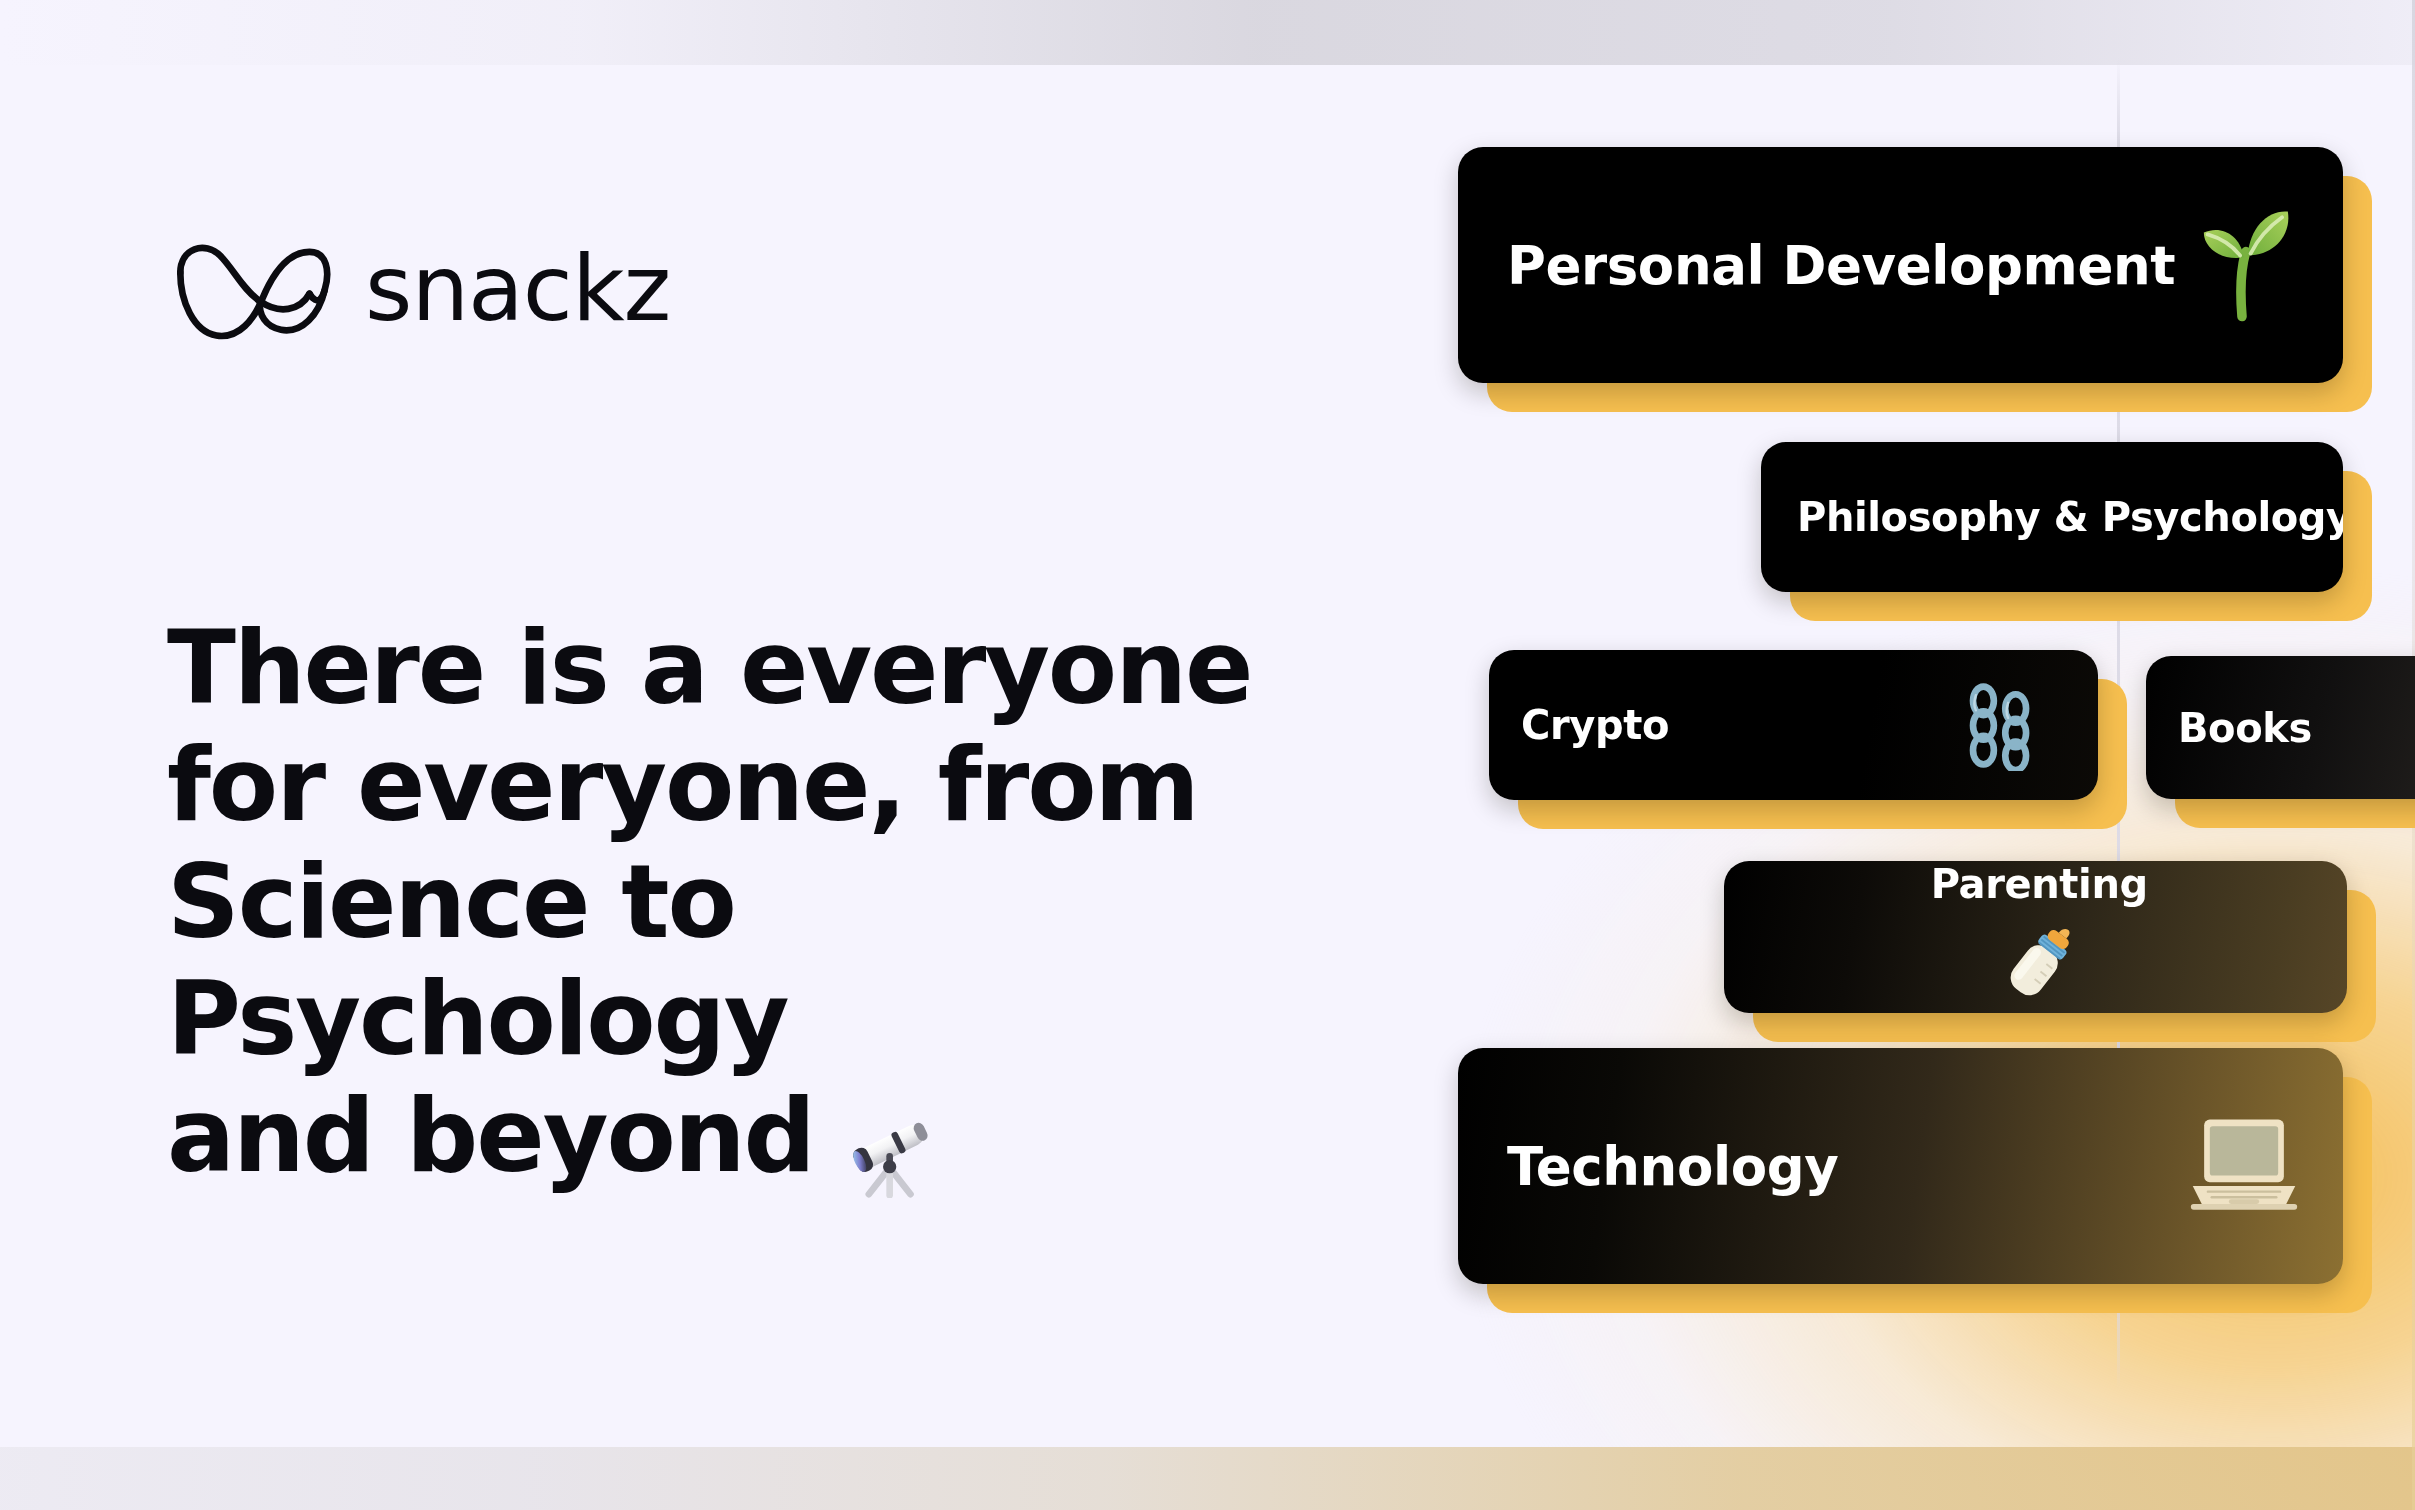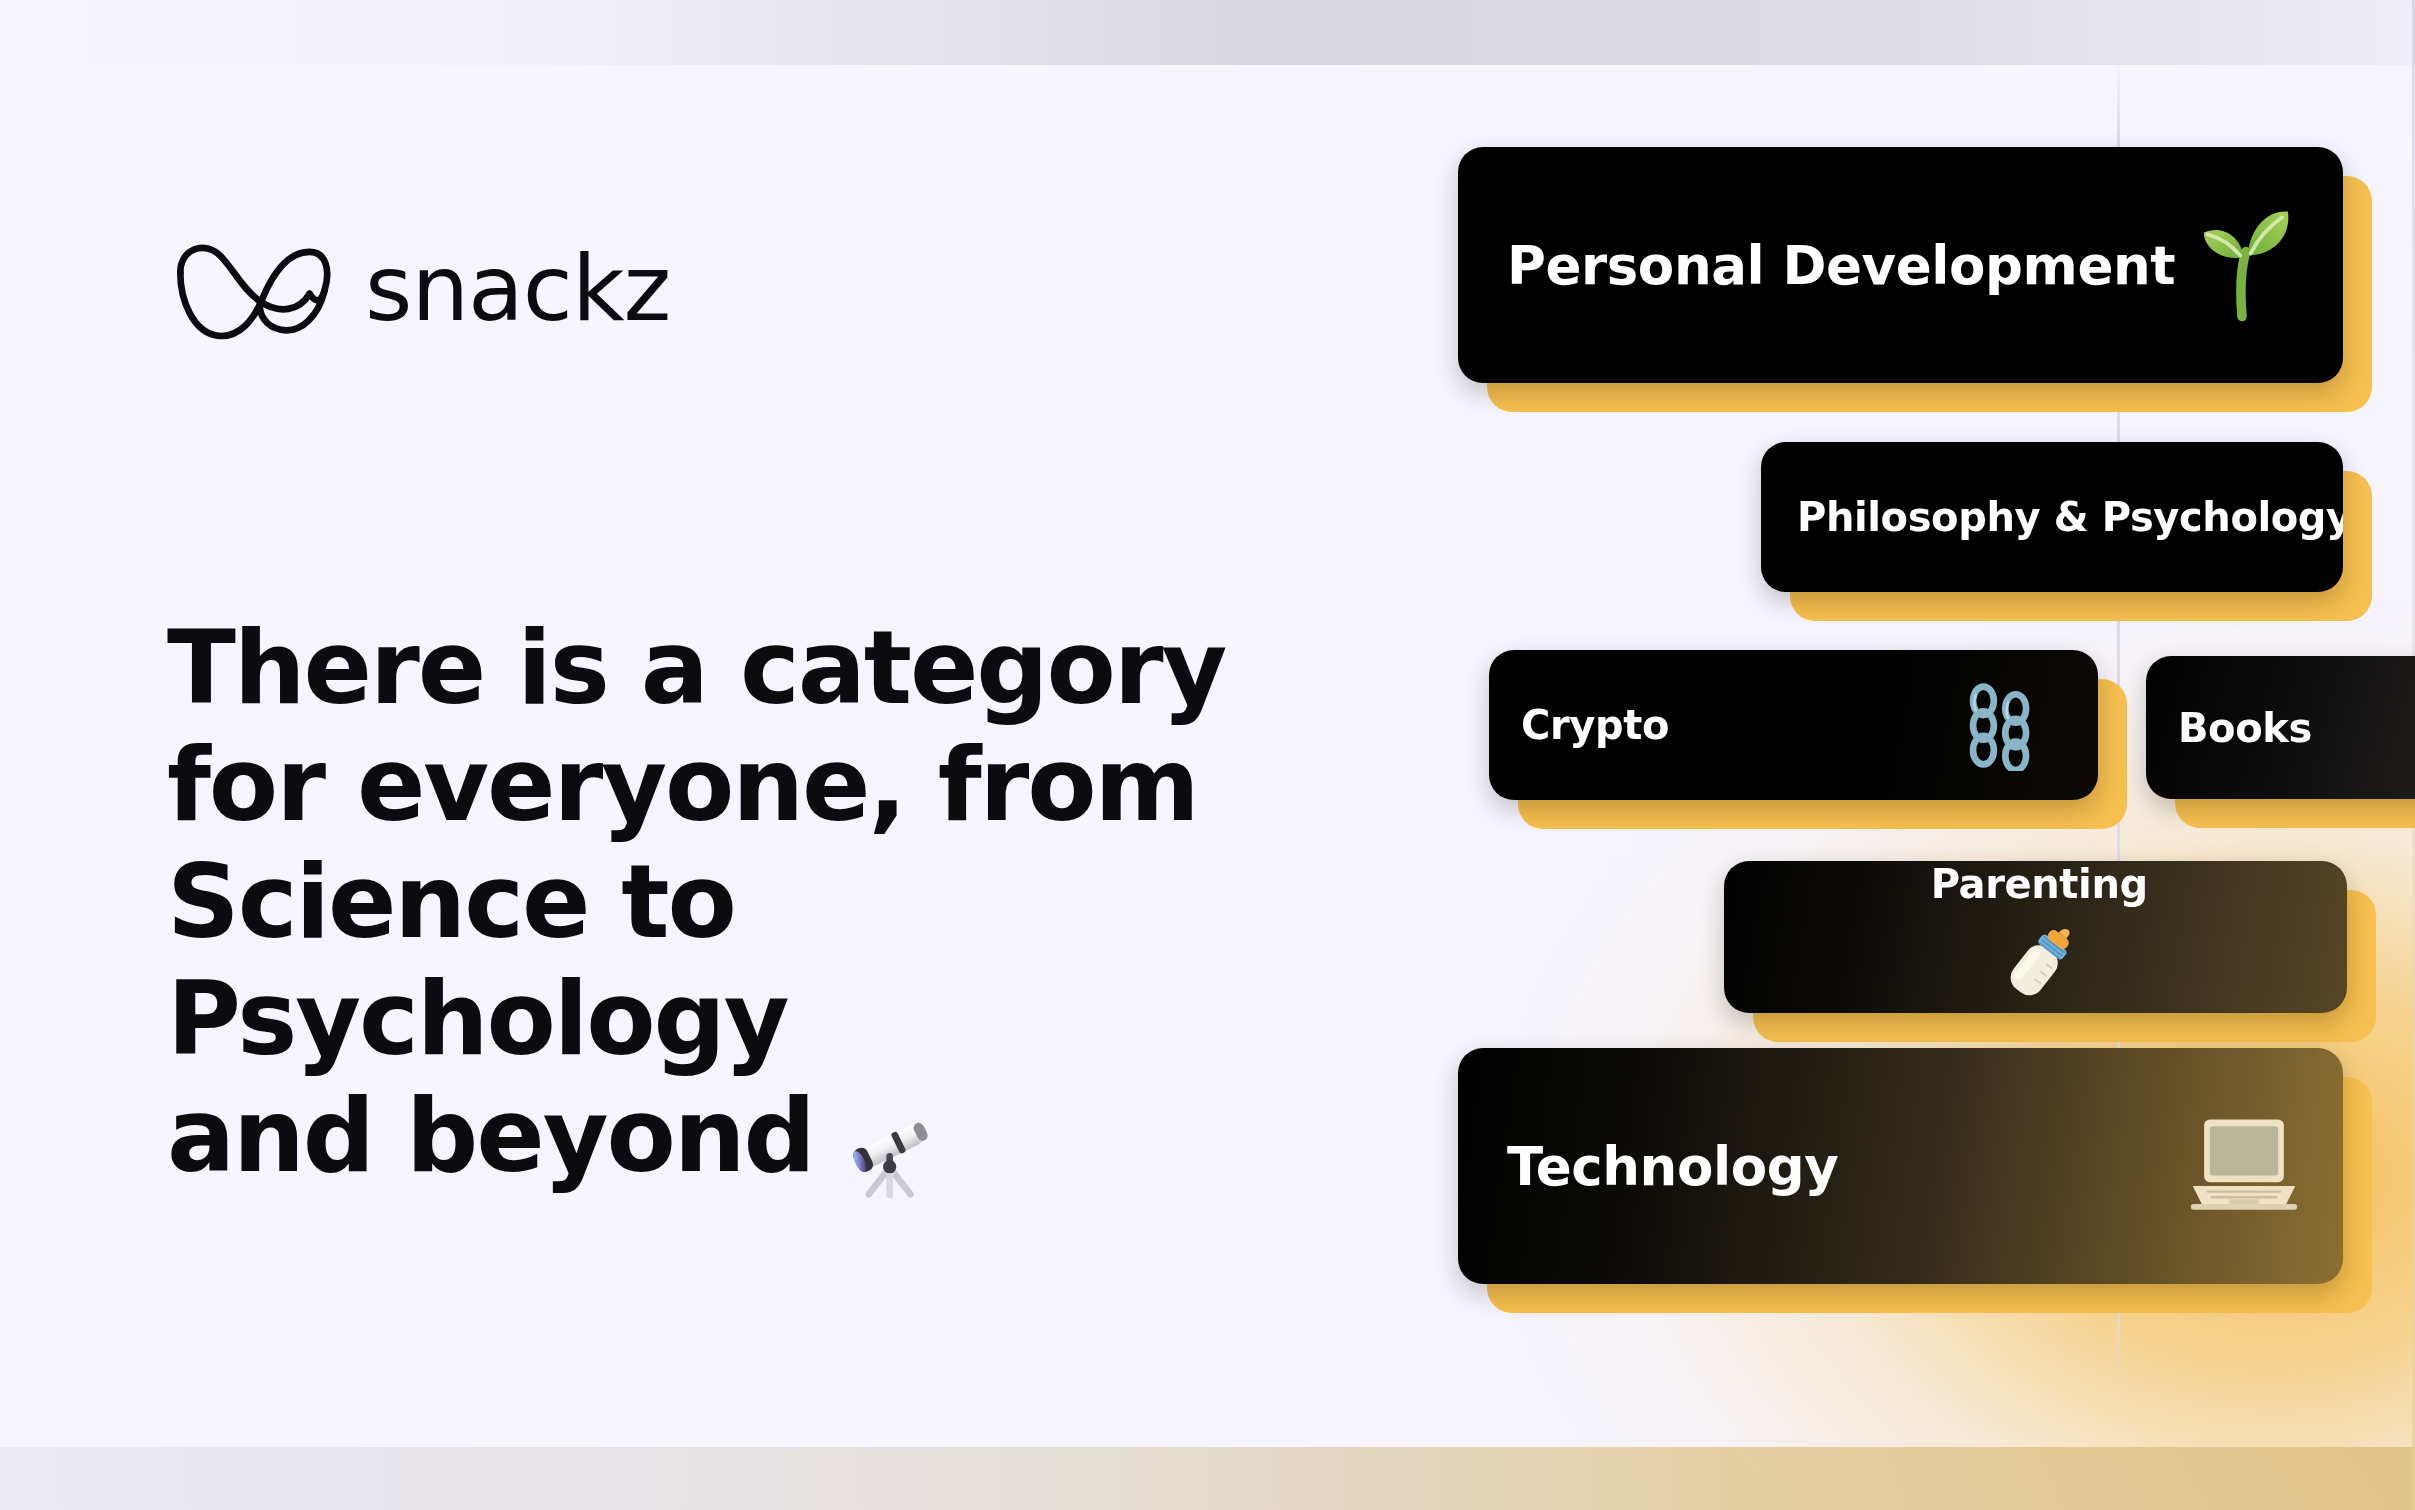--- a/index.html
+++ b/index.html
@@ -258,21 +258,21 @@
           <path d="M14 44 C14 74, 28 106, 52 110 C76 114, 92 92, 100 72
                    C110 48, 126 22, 150 22 C168 22, 172 42, 166 62
                    C160 84, 150 66, 150 66" stroke="#0b0b10" stroke-width="7" stroke-linecap="round" stroke-linejoin="round" fill="none"></path>
           <path d="M166 62 C160 88, 142 108, 120 104 C104 101, 96 88, 98 74" stroke="#0b0b10" stroke-width="7" stroke-linecap="round" fill="none"></path>
         </svg>
       </span>
       <span class="brand-name">snackz</span>
     </div>
 
     <h1 class="headline">
-      <span>There is a category</span><br>
+      <span>There is a everyone</span><br>
       <span>for everyone, from</span><br>
       <span>Science to Psychology</span><br>
       <span>and beyond</span><span class="tele">
         <svg class="tele" viewBox="0 0 110 96" xmlns="http://www.w3.org/2000/svg" aria-hidden="true">
           <defs>
             <linearGradient id="tubeG" x1="0" y1="0" x2="0" y2="1">
               <stop offset="0" stop-color="#ffffff"></stop>
               <stop offset="0.45" stop-color="#f2f2f4"></stop>
               <stop offset="1" stop-color="#bfbfc6"></stop>
             </linearGradient>

